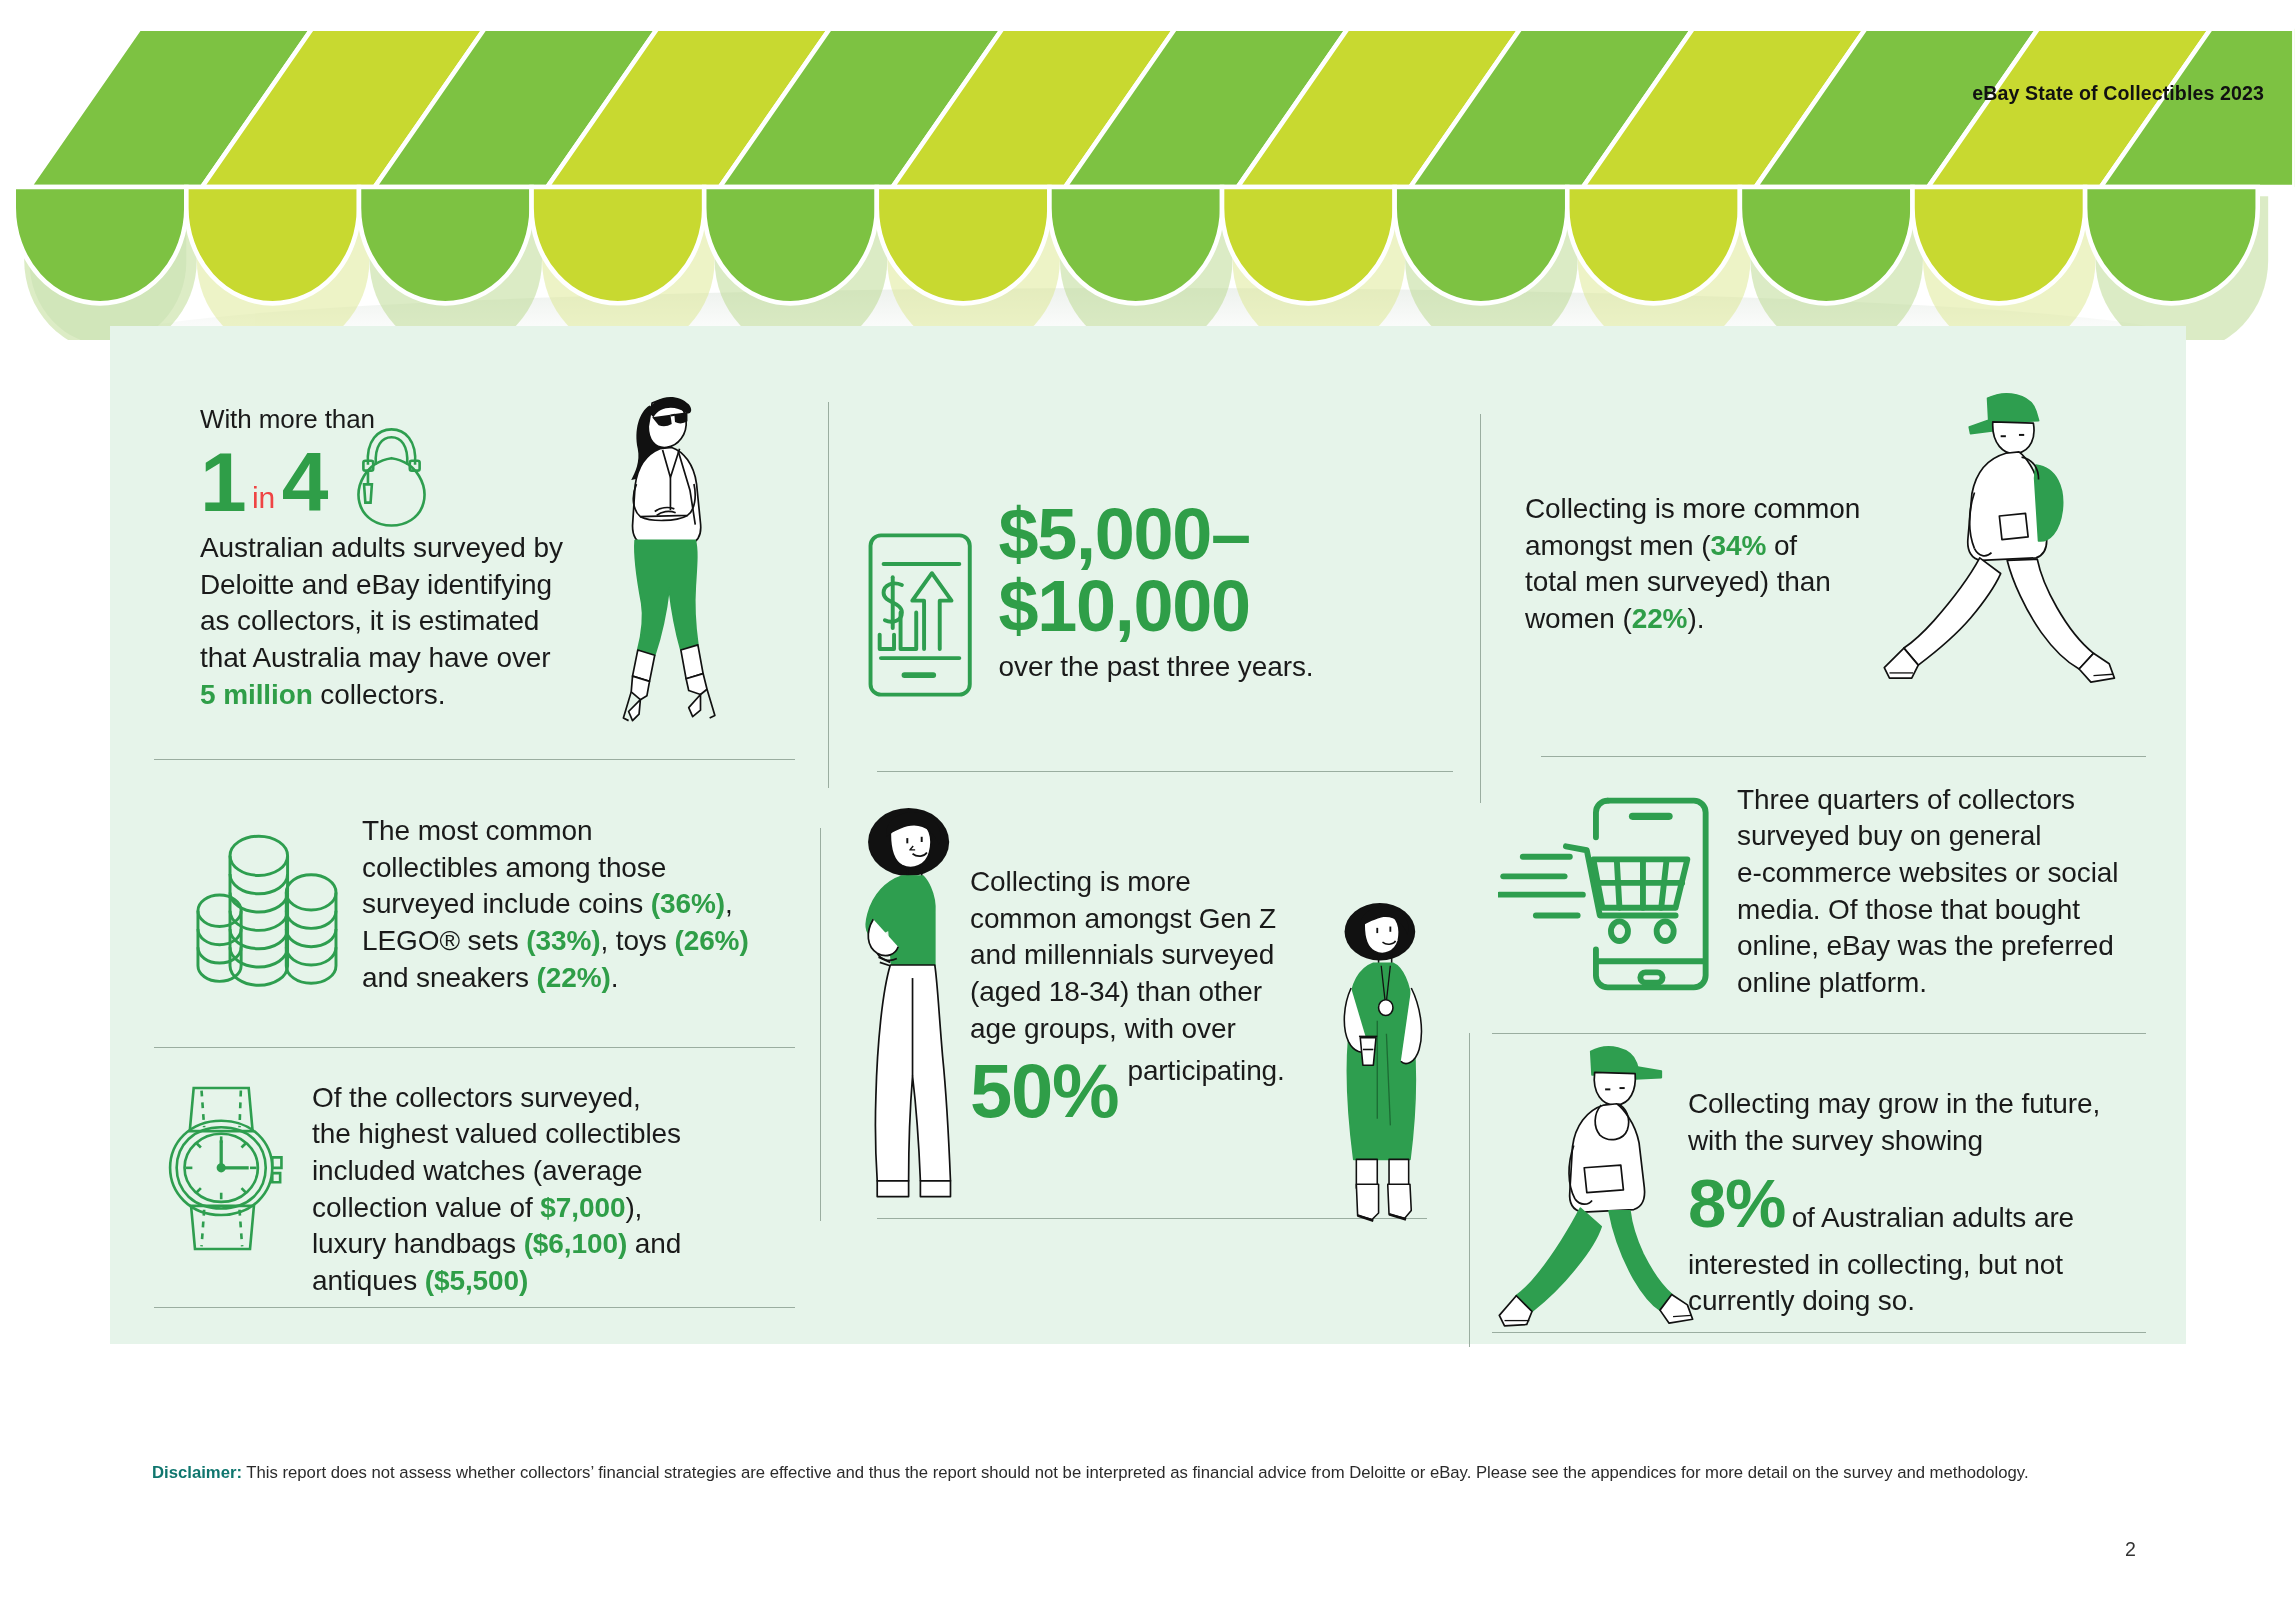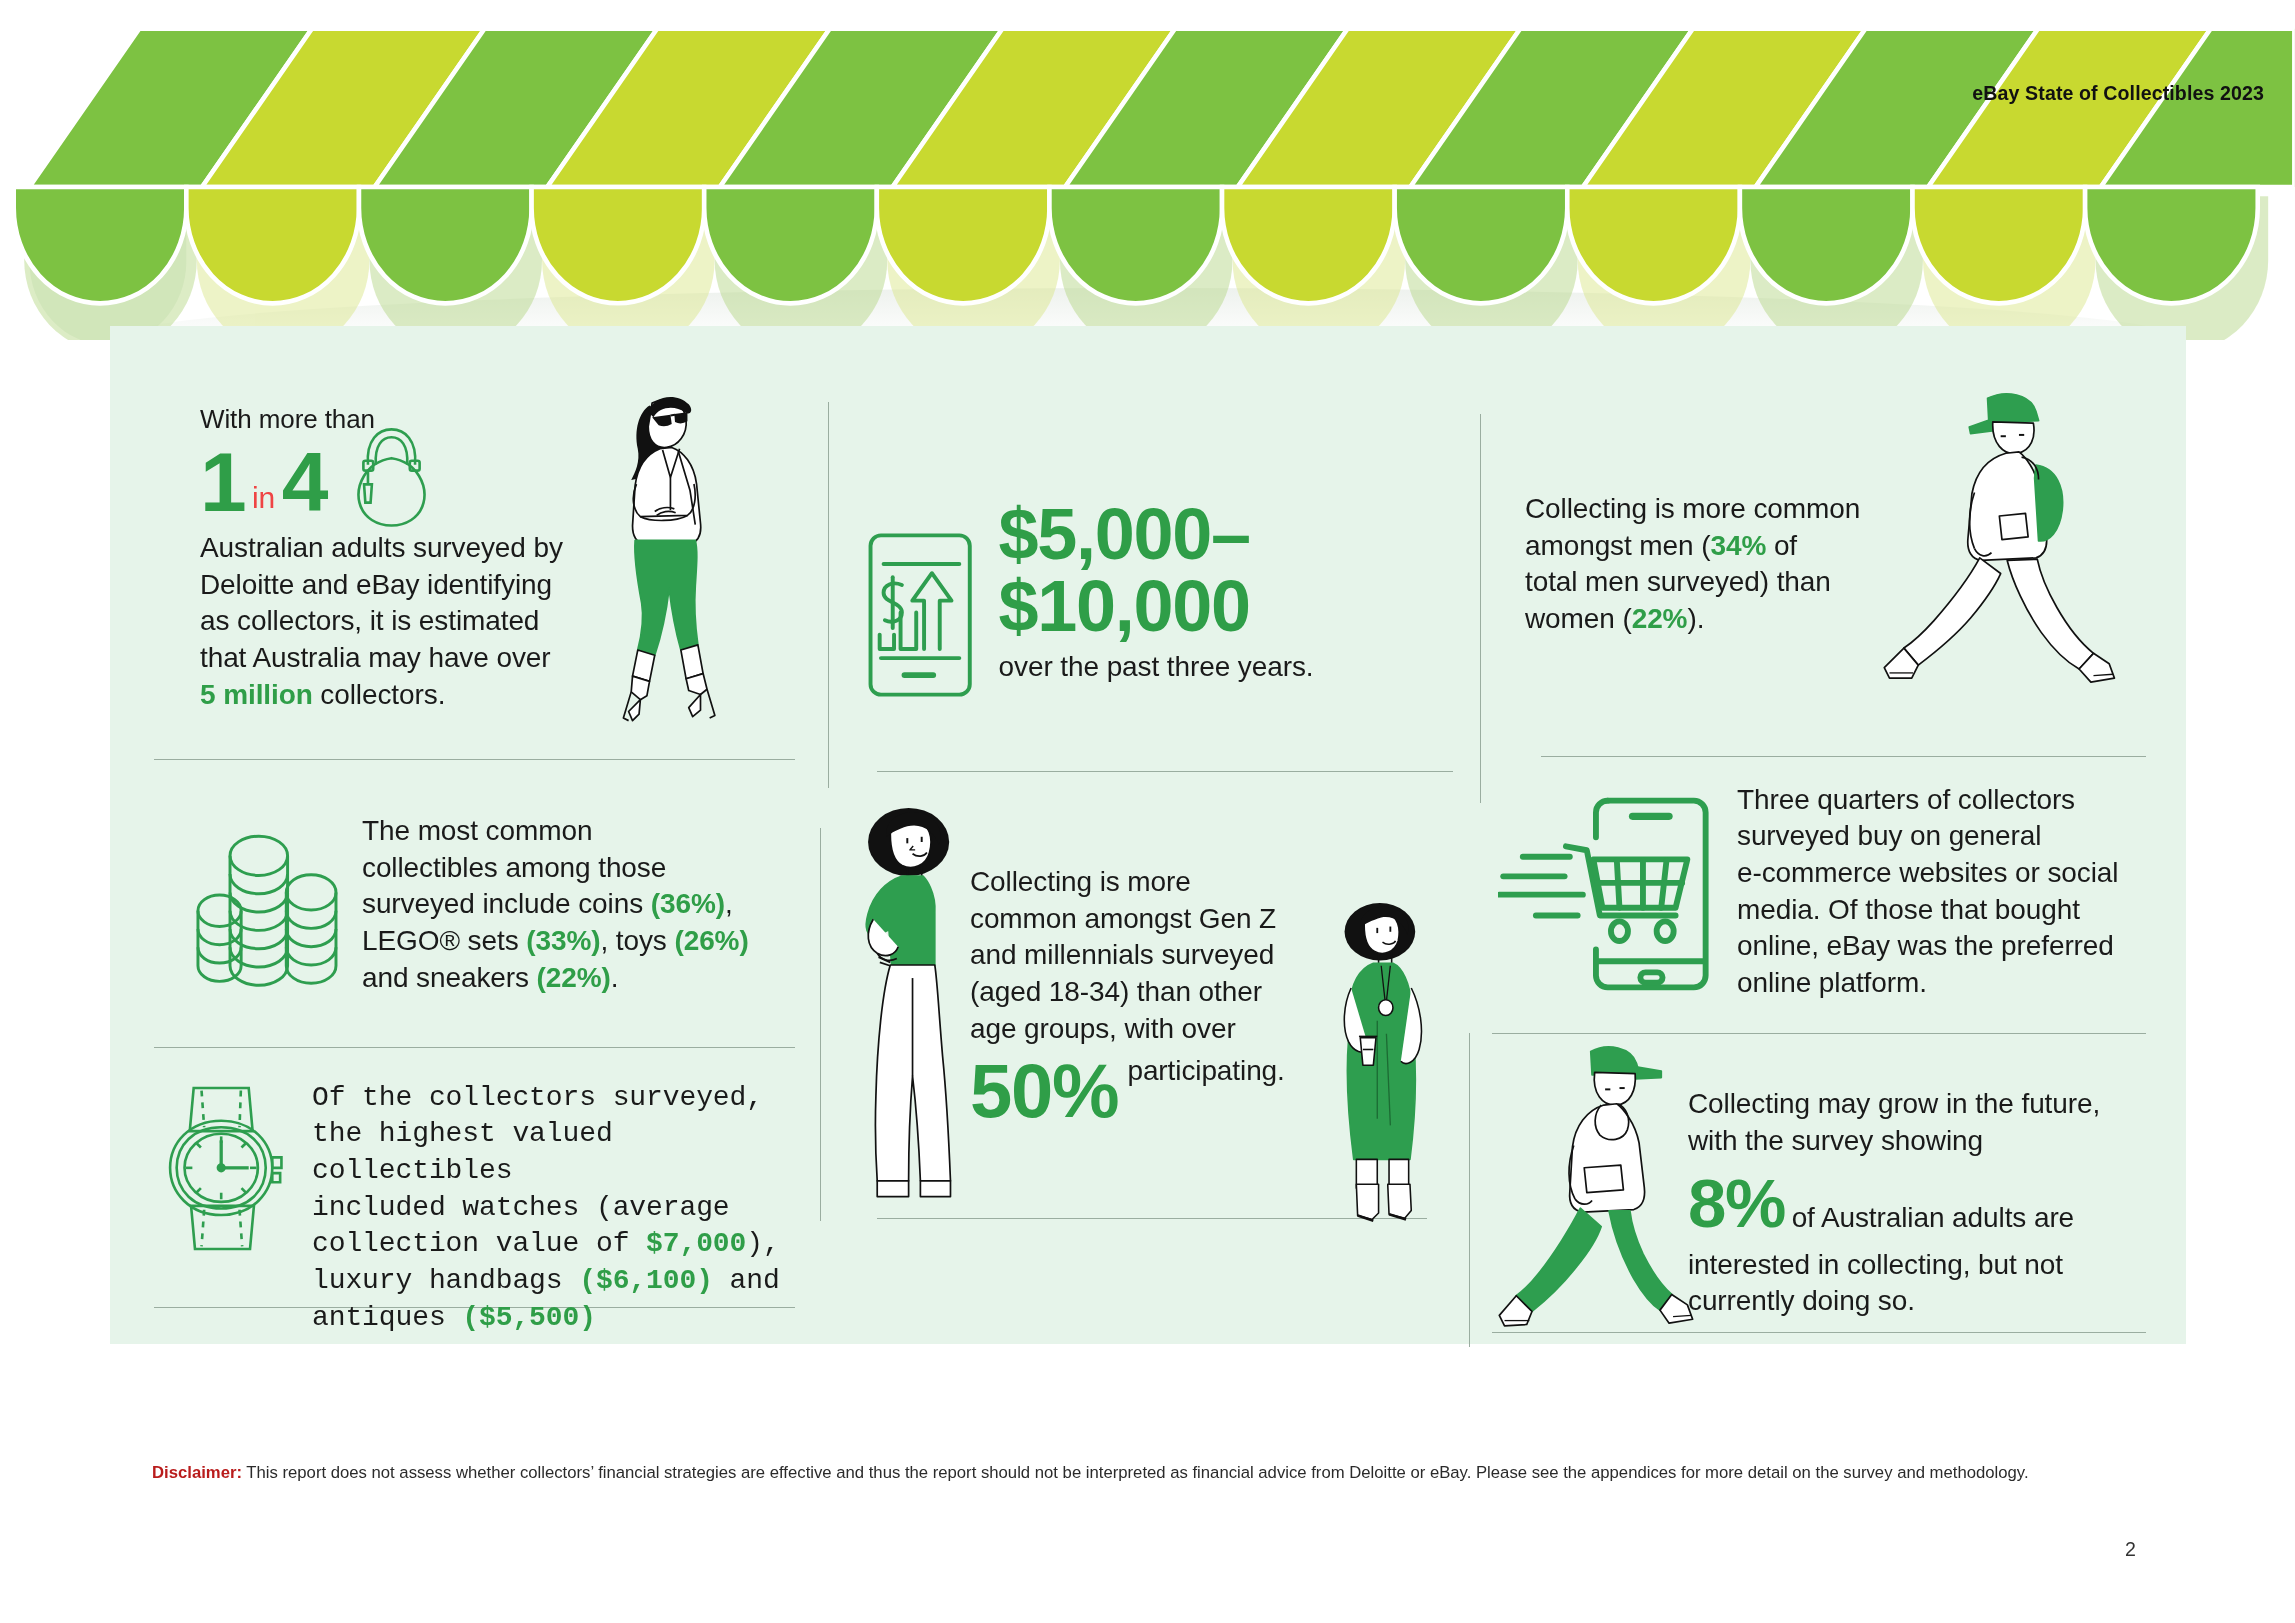--- a/index.html
+++ b/index.html
@@ -72,21 +72,21 @@
 
   
   #disclaimer {
     position: absolute;
     left: 152px; top: 1461px;
     width: 2009px;
     font-size: 16.7px;
     line-height: 1.38;
     color: #2b2b2b;
   }
-  #disclaimer b { color: #b91c1c; }
+  #disclaimer b { color: #0f766e; }
 
   #pagenum {
     position: absolute;
     left: 2125px; top: 1538px;
     font-size: 19.6px;
     color: #333;
   }
 
   
   .inline-row { display: flex; align-items: flex-end; }
@@ -290,21 +290,21 @@
         <span>The most common</span><br>
         <span>collectibles among those</span><br>
         <span>surveyed include coins </span><span class="grn">(36%)</span><span>,</span><br>
         <span>LEGO® sets </span><span class="grn">(33%)</span><span>, toys </span><span class="grn">(26%)</span><br>
         <span>and sneakers </span><span class="grn">(22%)</span><span>.</span>
       </div>
     </div>
   </div>
 
   <div class="block" style="left:143px; top:1073px; width:661px;">
-    <div style="display:flex; align-items:flex-start; gap:23.6px;font-family:Liberation Mono, monospace;">
+    <div style="display:flex; align-items:flex-start; gap:23.6px;">
       <span style="margin-left:14.4px; margin-top:6.5px;">
         <svg width="131" height="177" viewBox="0 0 200 270" fill="none" stroke="#2E9E4F" stroke-width="4">
 
           <path d="M56 12 L140 12 L146 78 L50 78 Z"></path>
           <path d="M68 16 L72 72" stroke-dasharray="9 9"></path>
           <path d="M128 16 L126 72" stroke-dasharray="9 9"></path>
 
           <path d="M52 192 L148 192 L142 258 L58 258 Z"></path>
           <path d="M72 198 L68 254" stroke-dasharray="9 9"></path>
           <path d="M126 198 L130 254" stroke-dasharray="9 9"></path>

